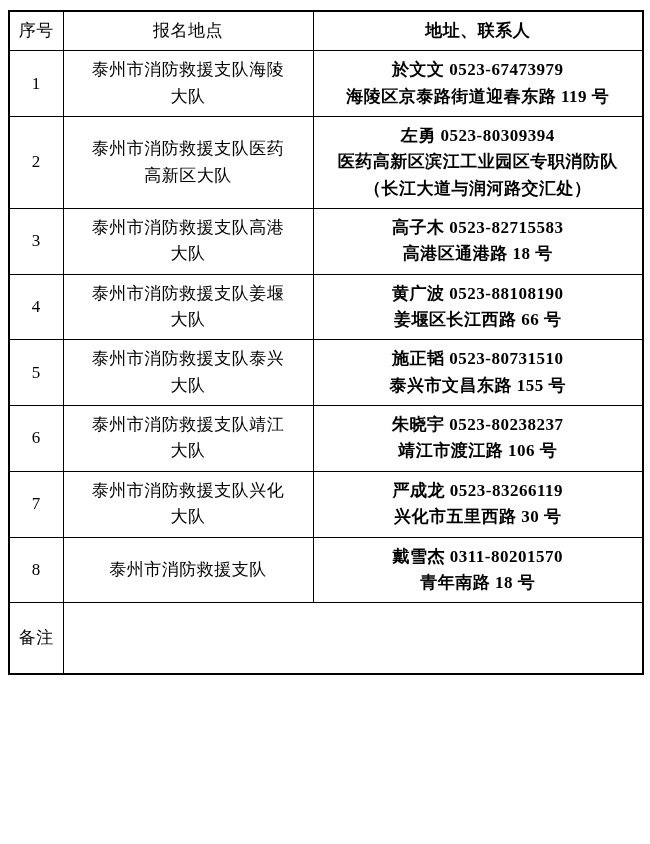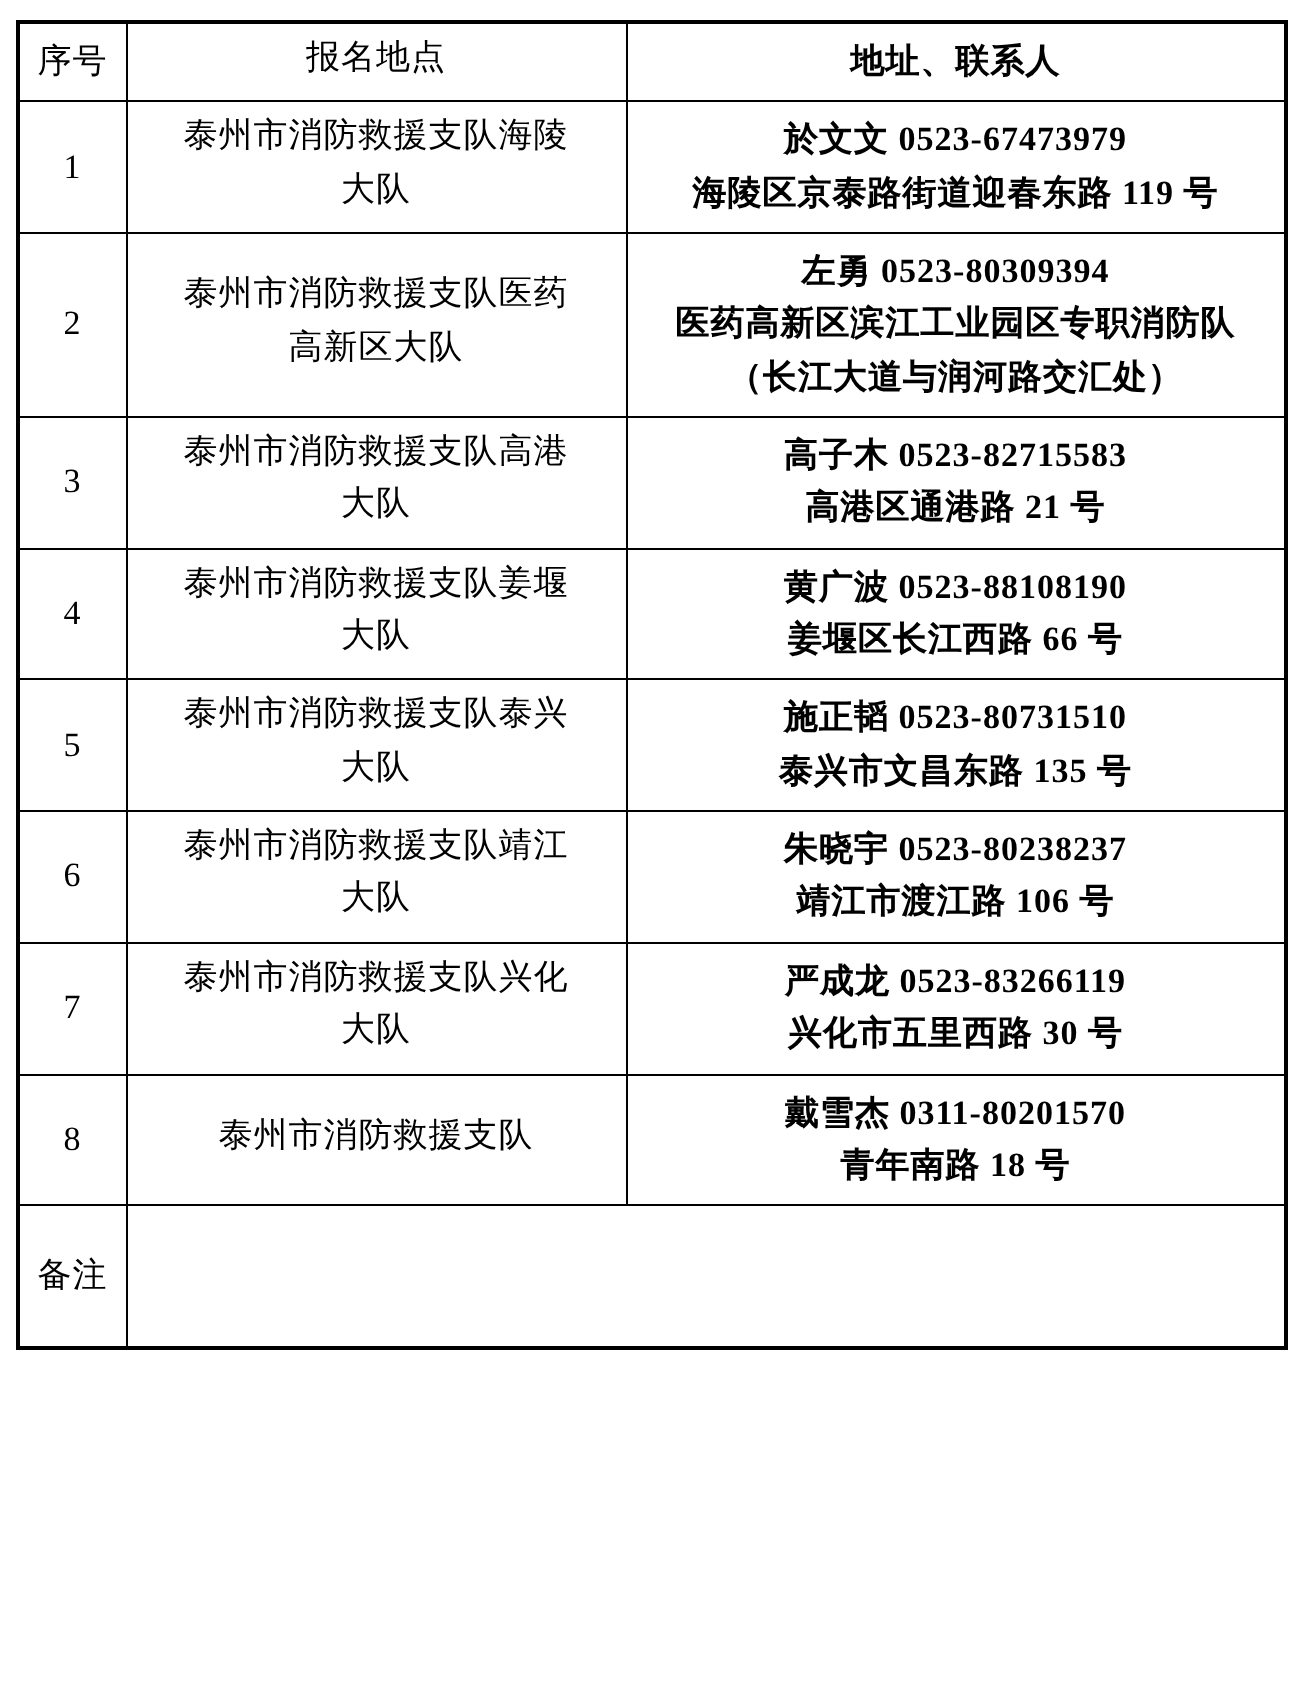--- a/index.html
+++ b/index.html
@@ -40,21 +40,20 @@
   }
   col.c-no { width: 54px; }
   col.c-place { width: 250px; }
   col.c-addr { width: 330px; }
 
   td.col-no {
     font-size: 17px;
   }
   td.col-place {
     font-size: 18px;
-    font-family: Liberation Mono, monospace;
   }
   td.col-addr {
     font-size: 17.5px;
     font-weight: bold;
   }
   .hdr td {
     font-size: 18px;
     padding: 14px 4px;
   }
   .line { display: block; white-space: nowrap; }
@@ -109,21 +108,21 @@
       </tr>
 
       <tr>
         <td class="col-no">3</td>
         <td class="col-place">
           <span class="line">泰州市消防救援支队高港</span>
           <span class="line">大队</span>
         </td>
         <td class="col-addr">
           <span class="line">高子木 0523-82715583</span>
-          <span class="line">高港区通港路 21 号</span>
+          <span class="line">高港区通港路 18 号</span>
         </td>
       </tr>
 
       <tr>
         <td class="col-no">4</td>
         <td class="col-place">
           <span class="line">泰州市消防救援支队姜堰</span>
           <span class="line">大队</span>
         </td>
         <td class="col-addr">
@@ -133,21 +132,21 @@
       </tr>
 
       <tr>
         <td class="col-no">5</td>
         <td class="col-place">
           <span class="line">泰州市消防救援支队泰兴</span>
           <span class="line">大队</span>
         </td>
         <td class="col-addr">
           <span class="line">施正韬 0523-80731510</span>
-          <span class="line">泰兴市文昌东路 135 号</span>
+          <span class="line">泰兴市文昌东路 155 号</span>
         </td>
       </tr>
 
       <tr>
         <td class="col-no">6</td>
         <td class="col-place">
           <span class="line">泰州市消防救援支队靖江</span>
           <span class="line">大队</span>
         </td>
         <td class="col-addr">

